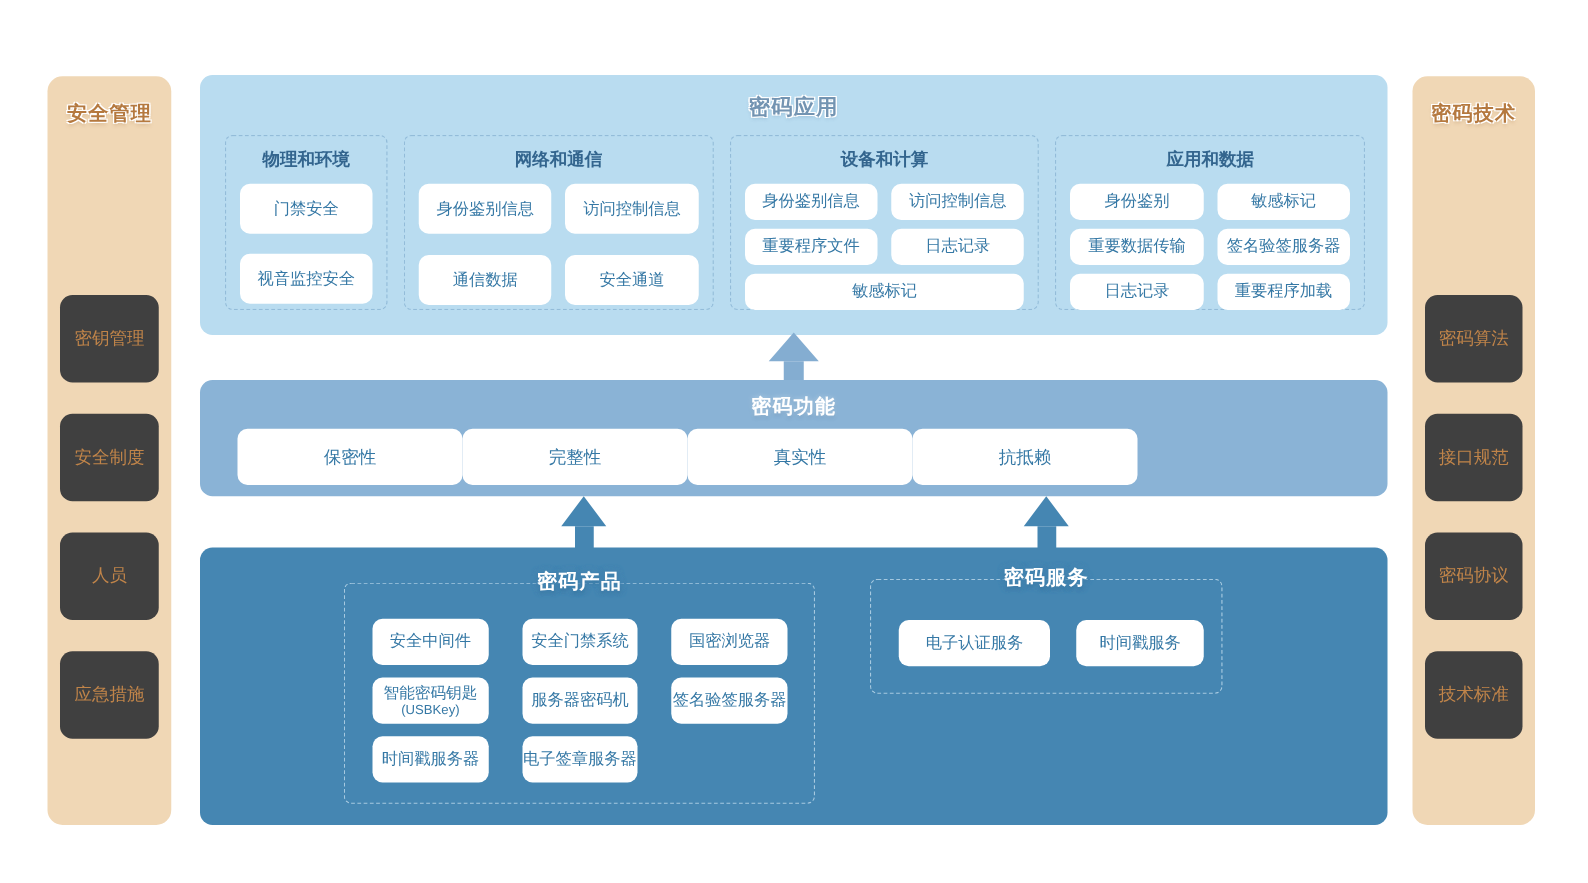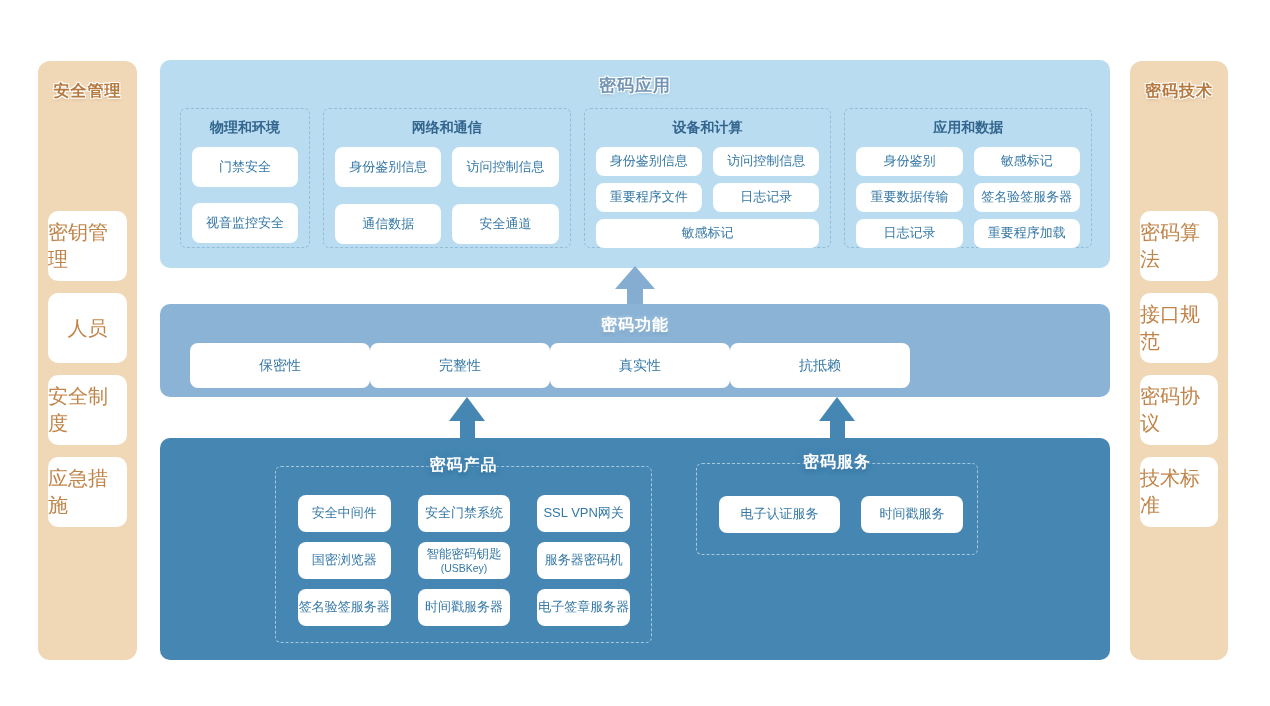--- a/index.html
+++ b/index.html
@@ -16,23 +16,23 @@
   }
   .pillar-left  { left:38px; }
   .pillar-right { left:1130px; width:98px; }
   .pillar-title {
     margin-top:20px; text-align:center; font-size:16px; font-weight:bold; color:#b5793f;
     letter-spacing:1px;
     text-shadow:-1px -1px 0 #fff,1px -1px 0 #fff,-1px 1px 0 #fff,1px 1px 0 #fff,0 2px 3px rgba(150,100,50,.25);
   }
   .pillar-items { position:absolute; top:150px; left:10px; right:10px; }
   .pillar-box {
-    height:70px; margin-bottom:12px; background:#ffffff; border-radius:10px;
+    height:70px; margin-bottom:12px; background:#404040; border-radius:10px;
     display:flex; align-items:center; justify-content:center;
-    font-size:20px; color:#c08449;
+    font-size:14px; color:#c08449;margin-top:25px;
   }
 
   
   .wbox {
     background:#ffffff; border-radius:8px;
     display:flex; align-items:center; justify-content:center;
     font-size:13px; color:#3578a5; text-align:center; line-height:1.15;
   }
 
   
@@ -121,22 +121,22 @@
 </style>
 </head>
 <body>
 
 <div class="canvas">
 
   <aside class="pillar pillar-left">
     <div class="pillar-title">安全管理</div>
     <div class="pillar-items">
       <div class="pillar-box">密钥管理</div>
+      <div class="pillar-box">安全制度</div>
       <div class="pillar-box">人员</div>
-      <div class="pillar-box">安全制度</div>
       <div class="pillar-box">应急措施</div>
     </div>
   </aside>
 
   <aside class="pillar pillar-right">
     <div class="pillar-title">密码技术</div>
     <div class="pillar-items">
       <div class="pillar-box">密码算法</div>
       <div class="pillar-box">接口规范</div>
       <div class="pillar-box">密码协议</div>
@@ -216,21 +216,20 @@
     <div class="shaft"></div>
   </div>
 
   <section class="band-found">
 
     <div class="found-group found-products">
       <div class="found-title">密码产品</div>
       <div class="prod-grid">
         <div class="wbox">安全中间件</div>
         <div class="wbox">安全门禁系统</div>
-        <div class="wbox">SSL VPN网关</div>
         <div class="wbox">国密浏览器</div>
         <div class="wbox two-line">
           <span>智能密码钥匙</span>
           <span class="sub">(USBKey)</span>
         </div>
         <div class="wbox">服务器密码机</div>
         <div class="wbox">签名验签服务器</div>
         <div class="wbox">时间戳服务器</div>
         <div class="wbox">电子签章服务器</div>
       </div>

